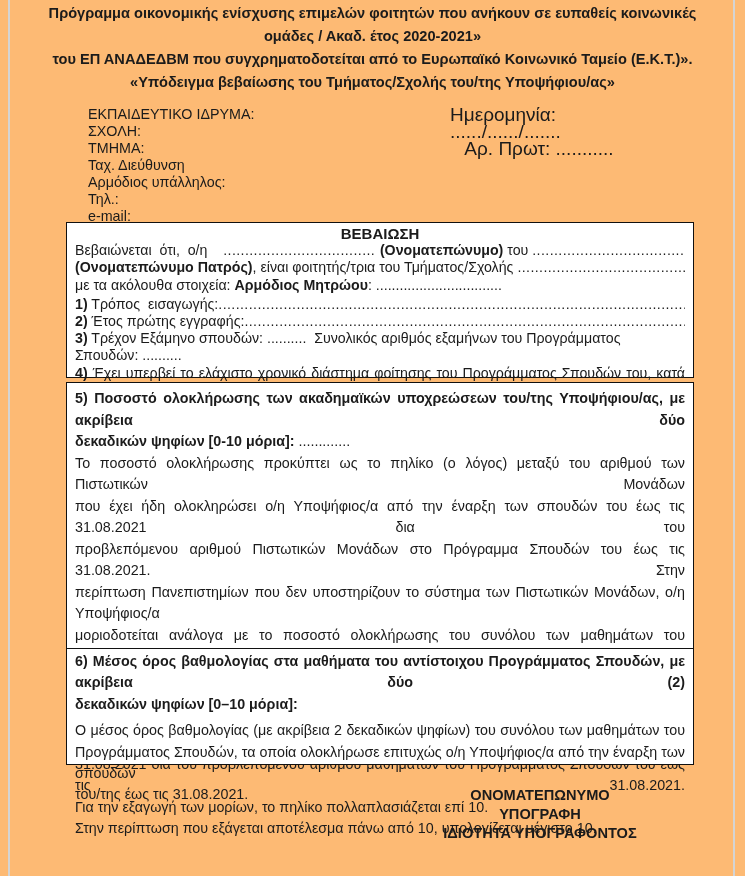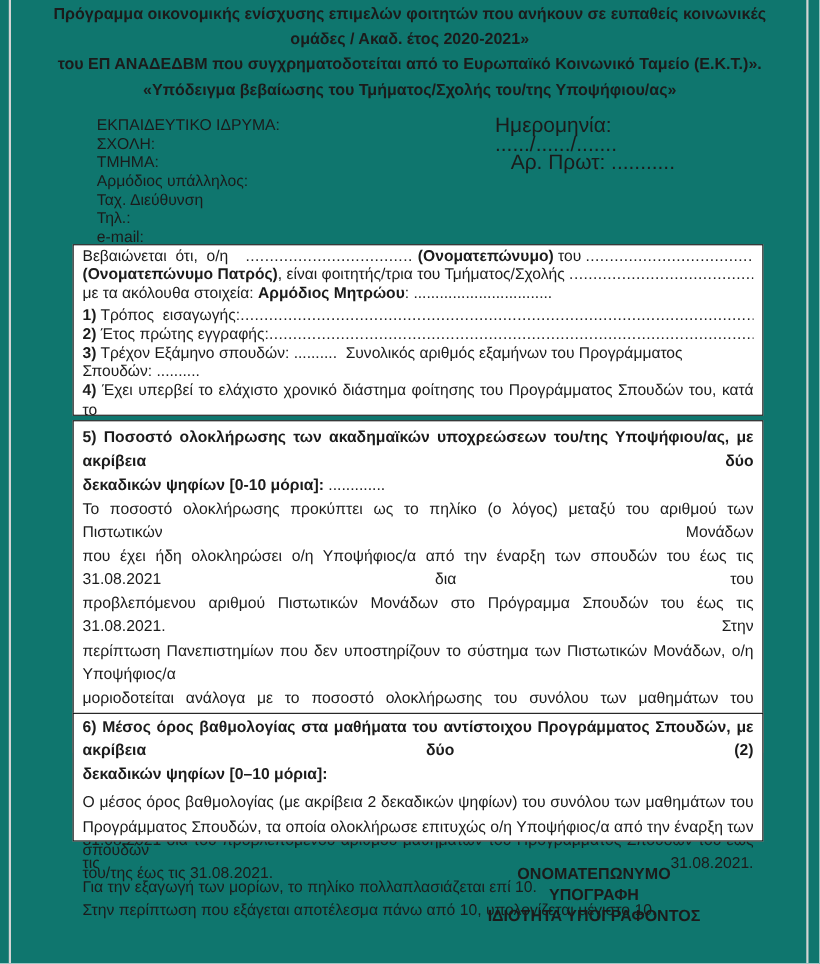--- a/index.html
+++ b/index.html
@@ -1,19 +1,19 @@
 <!DOCTYPE html>
 <html><head>
 <meta charset="utf-8">
 <style>
   html,body{margin:0;padding:0;background:#ffffff;}
   .page{
     position:relative;
     width:745px;height:876px;
-    background:#0f766e;
+    background:#fdba74;
     font-family:"Liberation Sans", sans-serif;
     color:#1b1b1b;
     font-size:14.4px;
     overflow:hidden;
   }
   .edge{position:absolute;top:0;width:2px;height:876px;background:#d4d4d4;}
   .edge-l{left:8px;} .edge-r{left:733px;}
 
   .hdr{
     position:absolute;left:0;top:2px;width:745px;
@@ -64,32 +64,33 @@
       <div class="ln">Πρόγραμμα οικονομικής ενίσχυσης επιμελών φοιτητών που ανήκουν σε ευπαθείς κοινωνικές</div>
       <div class="ln">ομάδες / Ακαδ. έτος 2020-2021»</div>
       <div class="ln">του ΕΠ ΑΝΑΔΕΔΒΜ που συγχρηματοδοτείται από το Ευρωπαϊκό Κοινωνικό Ταμείο (Ε.Κ.Τ.)».</div>
       <div class="ln">«Υπόδειγμα βεβαίωσης του Τμήματος/Σχολής του/της Υποψήφιου/ας»</div>
     </div>
 
   <div class="info-l">
       <div class="ln">ΕΚΠΑΙΔΕΥΤΙΚΟ ΙΔΡΥΜΑ:</div>
       <div class="ln">ΣΧΟΛΗ:</div>
       <div class="ln">ΤΜΗΜΑ:</div>
+      <div class="ln">Ταχ. Διεύθυνση</div>
       <div class="ln">Αρμόδιος υπάλληλος:</div>
-      <div class="ln">Ταχ. Διεύθυνση</div>
       <div class="ln">Τηλ.:</div>
       <div class="ln">e-mail:</div>
     </div>
 
   <div class="info-r">
     <div>Ημερομηνία: ....../....../.......</div>
     <div class="ctr">Αρ. Πρωτ: ...........</div>
   </div>
 
   <div class="box box1">
+    <div class="cert-title">ΒΕΒΑΙΩΣΗ</div>
     <div>
         <div class="ln flexln"><span class="">Βεβαιώνεται  ότι,  ο/η    </span><span class="fill">........................................................................................................................</span><span class=""> </span><span class="b ">(Ονοματεπώνυμο)</span><span class=""> του </span><span class="fill">........................................................................................................................</span></div>
         <div class="ln flexln"><span class="b ">(Ονοματεπώνυμο Πατρός)</span><span class="">, είναι φοιτητής/τρια του Τμήματος/Σχολής </span><span class="fill">..............................................................................................................................</span></div>
         <div class="ln"><span class="">με τα ακόλουθα στοιχεία: </span><span class="b ">Αρμόδιος Μητρώου</span><span class="">: ................................</span></div>
       </div>
     <div class="items">
         <div class="ln flexln"><span class="b ">1)</span><span class=""> Τρόπος  εισαγωγής:</span><span class="fill">......................................................................................................................................................</span></div>
         <div class="ln flexln"><span class="b ">2)</span><span class=""> Έτος πρώτης εγγραφής:</span><span class="fill">......................................................................................................................................................</span></div>
         <div class="ln"><span class="b ">3)</span><span class=""> Τρέχον Εξάμηνο σπουδών: ..........  Συνολικός αριθμός εξαμήνων του Προγράμματος  Σπουδών: ..........</span></div>
         <div class="ln just"><span class="b ">4)</span><span class=""> Έχει υπερβεί το ελάχιστο χρονικό διάστημα φοίτησης του Προγράμματος Σπουδών του, κατά το</span></div>

